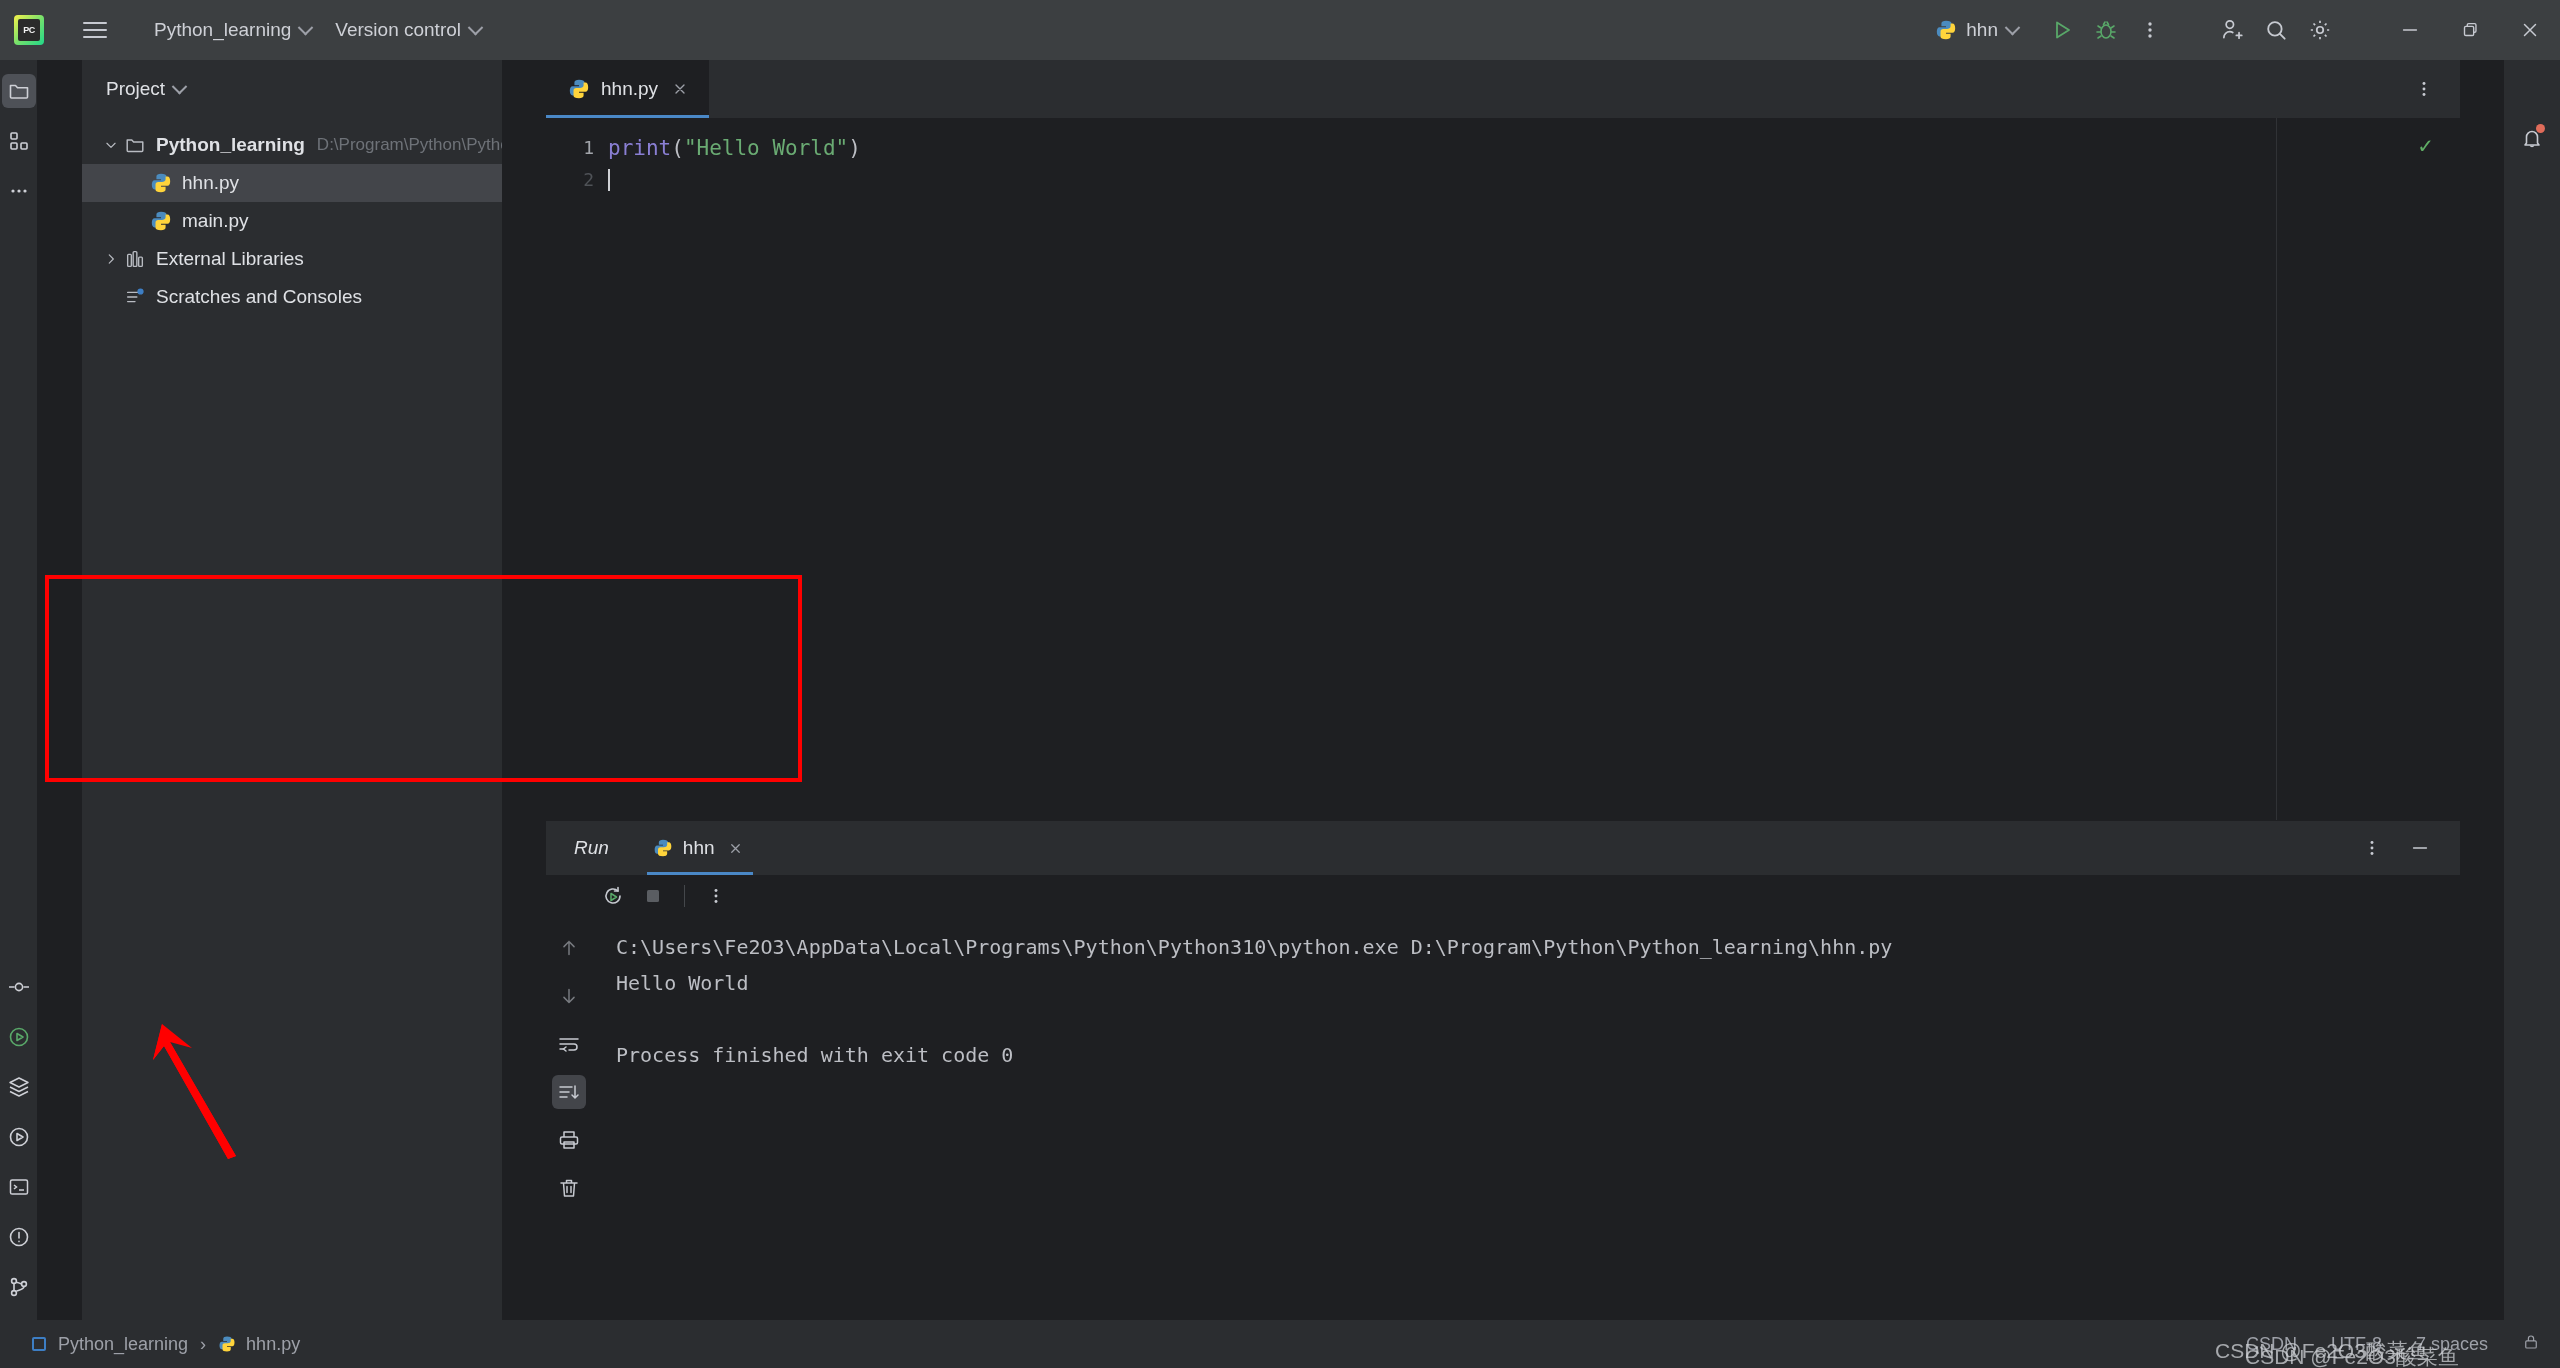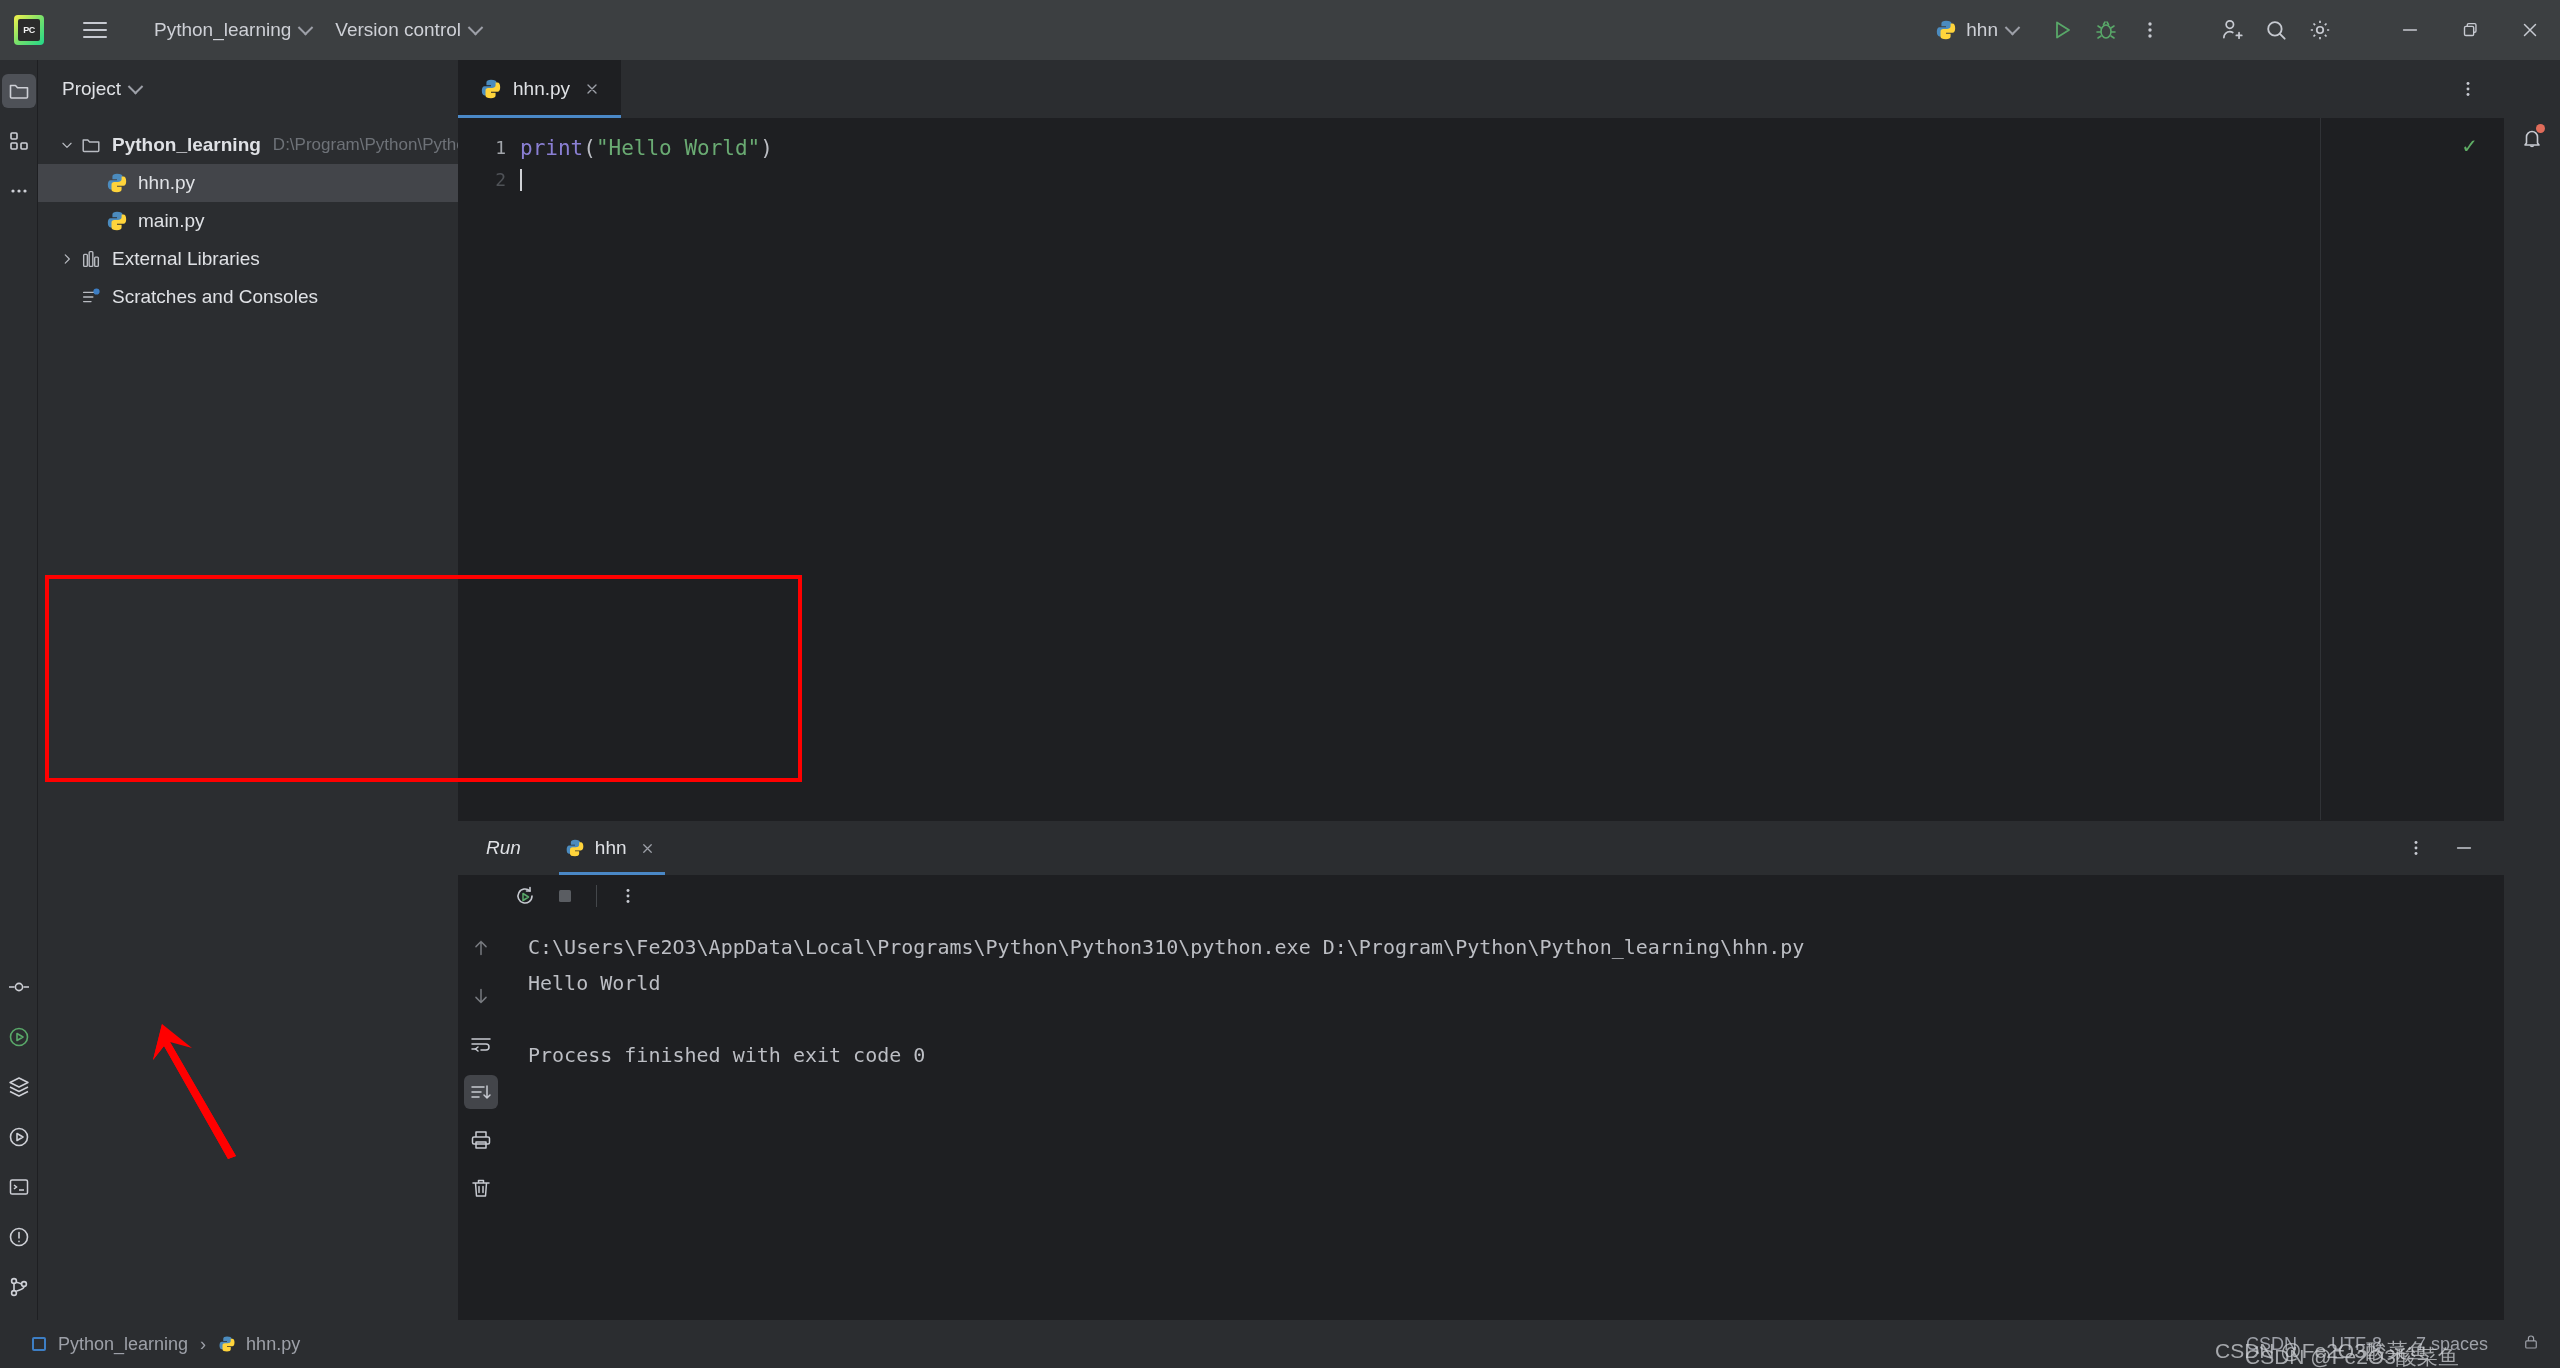--- a/index.html
+++ b/index.html
@@ -36,21 +36,21 @@
     font-size:19px;color:#ced0d6;cursor:pointer;white-space:nowrap;
   }
   .chev { width:11px;height:11px;border-right:2px solid #9da0a8;border-bottom:2px solid #9da0a8;transform:rotate(45deg) translate(-2px,-2px); }
   .tb-right { margin-left:auto; display:flex; align-items:center; padding-right:0; }
   .runcfg { display:flex;align-items:center;gap:9px;height:40px;padding:0 12px;border-radius:6px;font-size:19px;color:#ced0d6;cursor:pointer;margin-right:10px;}
   .ic-btn { width:44px;height:44px;display:flex;align-items:center;justify-content:center;border-radius:6px;cursor:pointer; }
   .win-btn { width:60px;height:60px;display:flex;align-items:center;justify-content:center;cursor:pointer; }
   .tb-gap { width:38px; }
 
   
-  .main { flex:1; display:flex; min-height:0; background:#1e1f22; }
+  .main { flex:1; display:flex; min-height:0; background:#1e1f22;gap:44px; }
 
   
   .activity {
     width:38px; background:#2b2d30; display:flex; flex-direction:column;
     align-items:center; padding-top:14px; flex:0 0 38px; border-right:1px solid #1e1f22;
   }
   .act-ic { width:34px;height:34px;display:flex;align-items:center;justify-content:center;border-radius:6px;margin-bottom:16px;cursor:pointer;}
   .act-ic.active { background:#4e5157; }
   .act-spacer { flex:1; }
 

